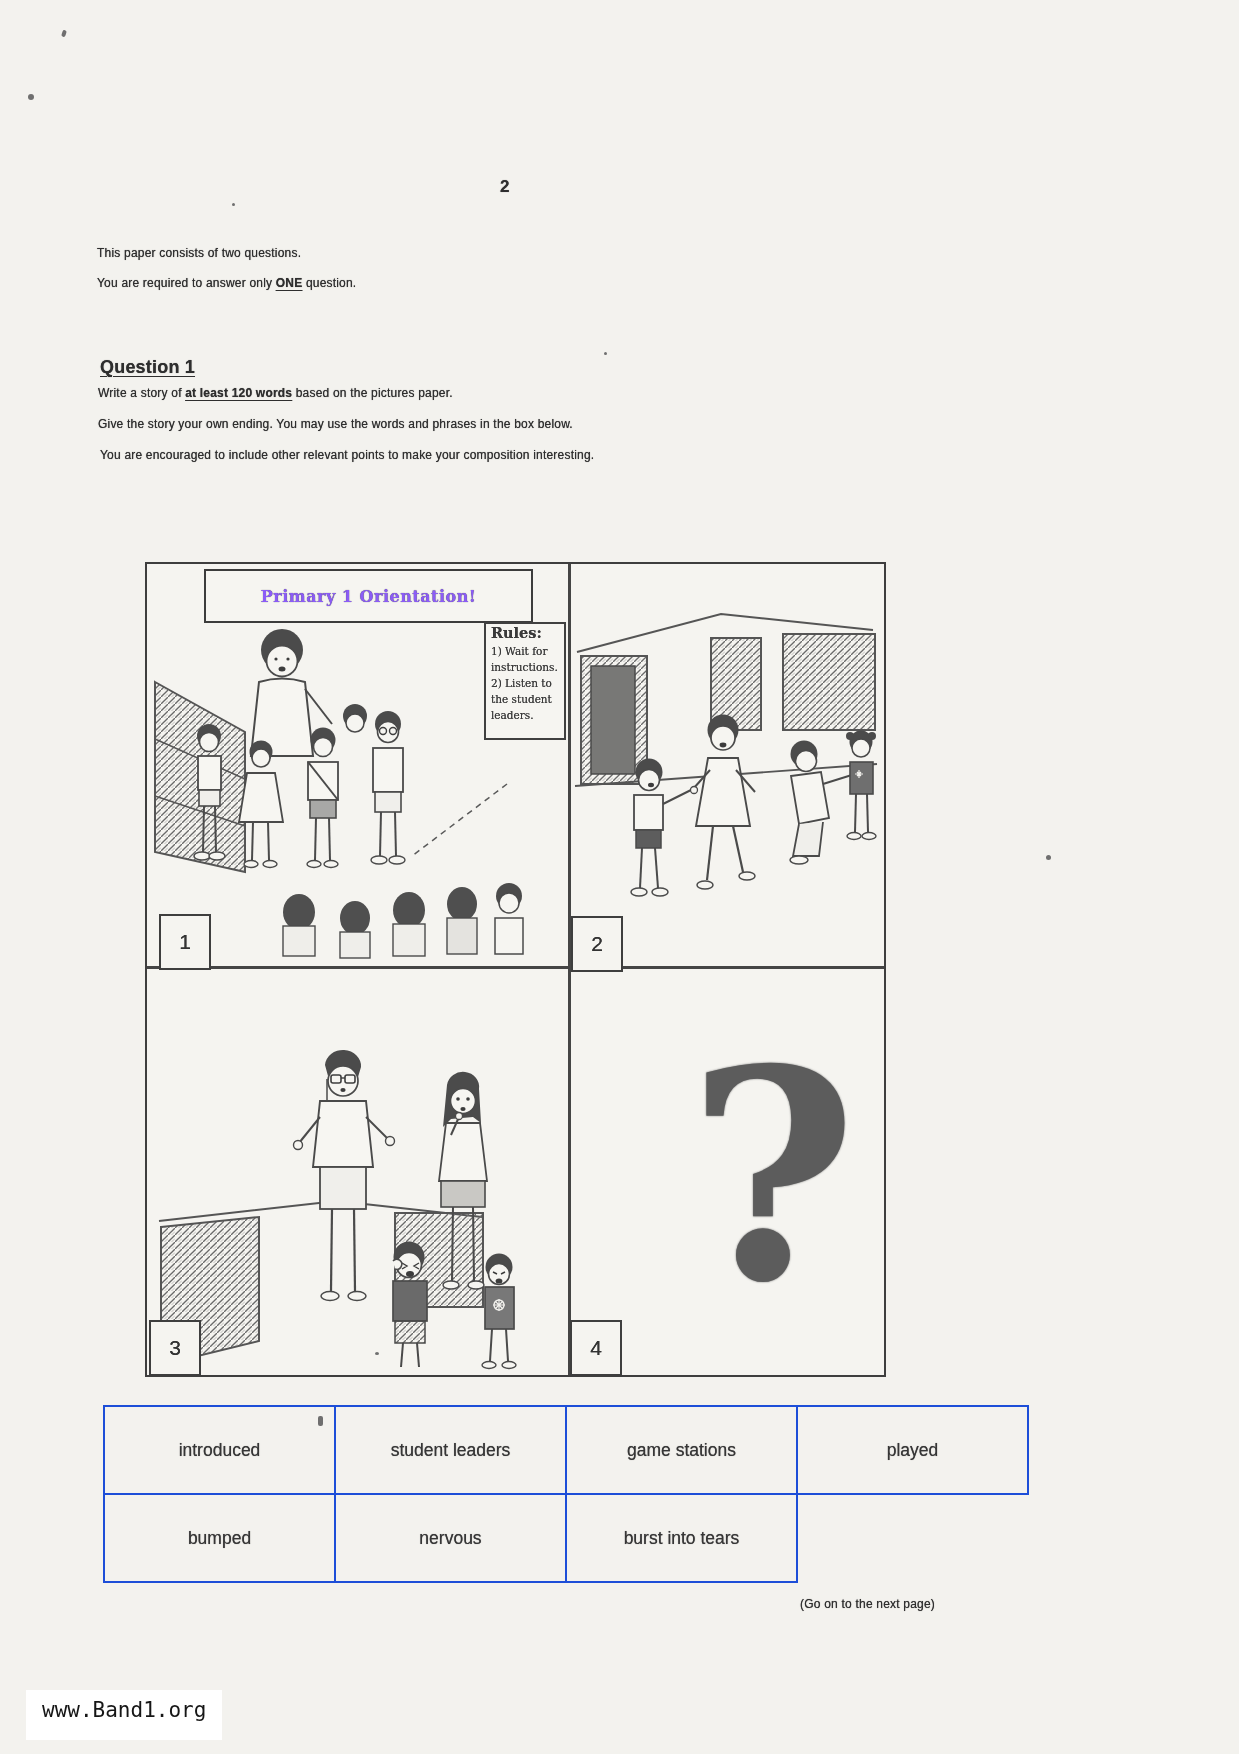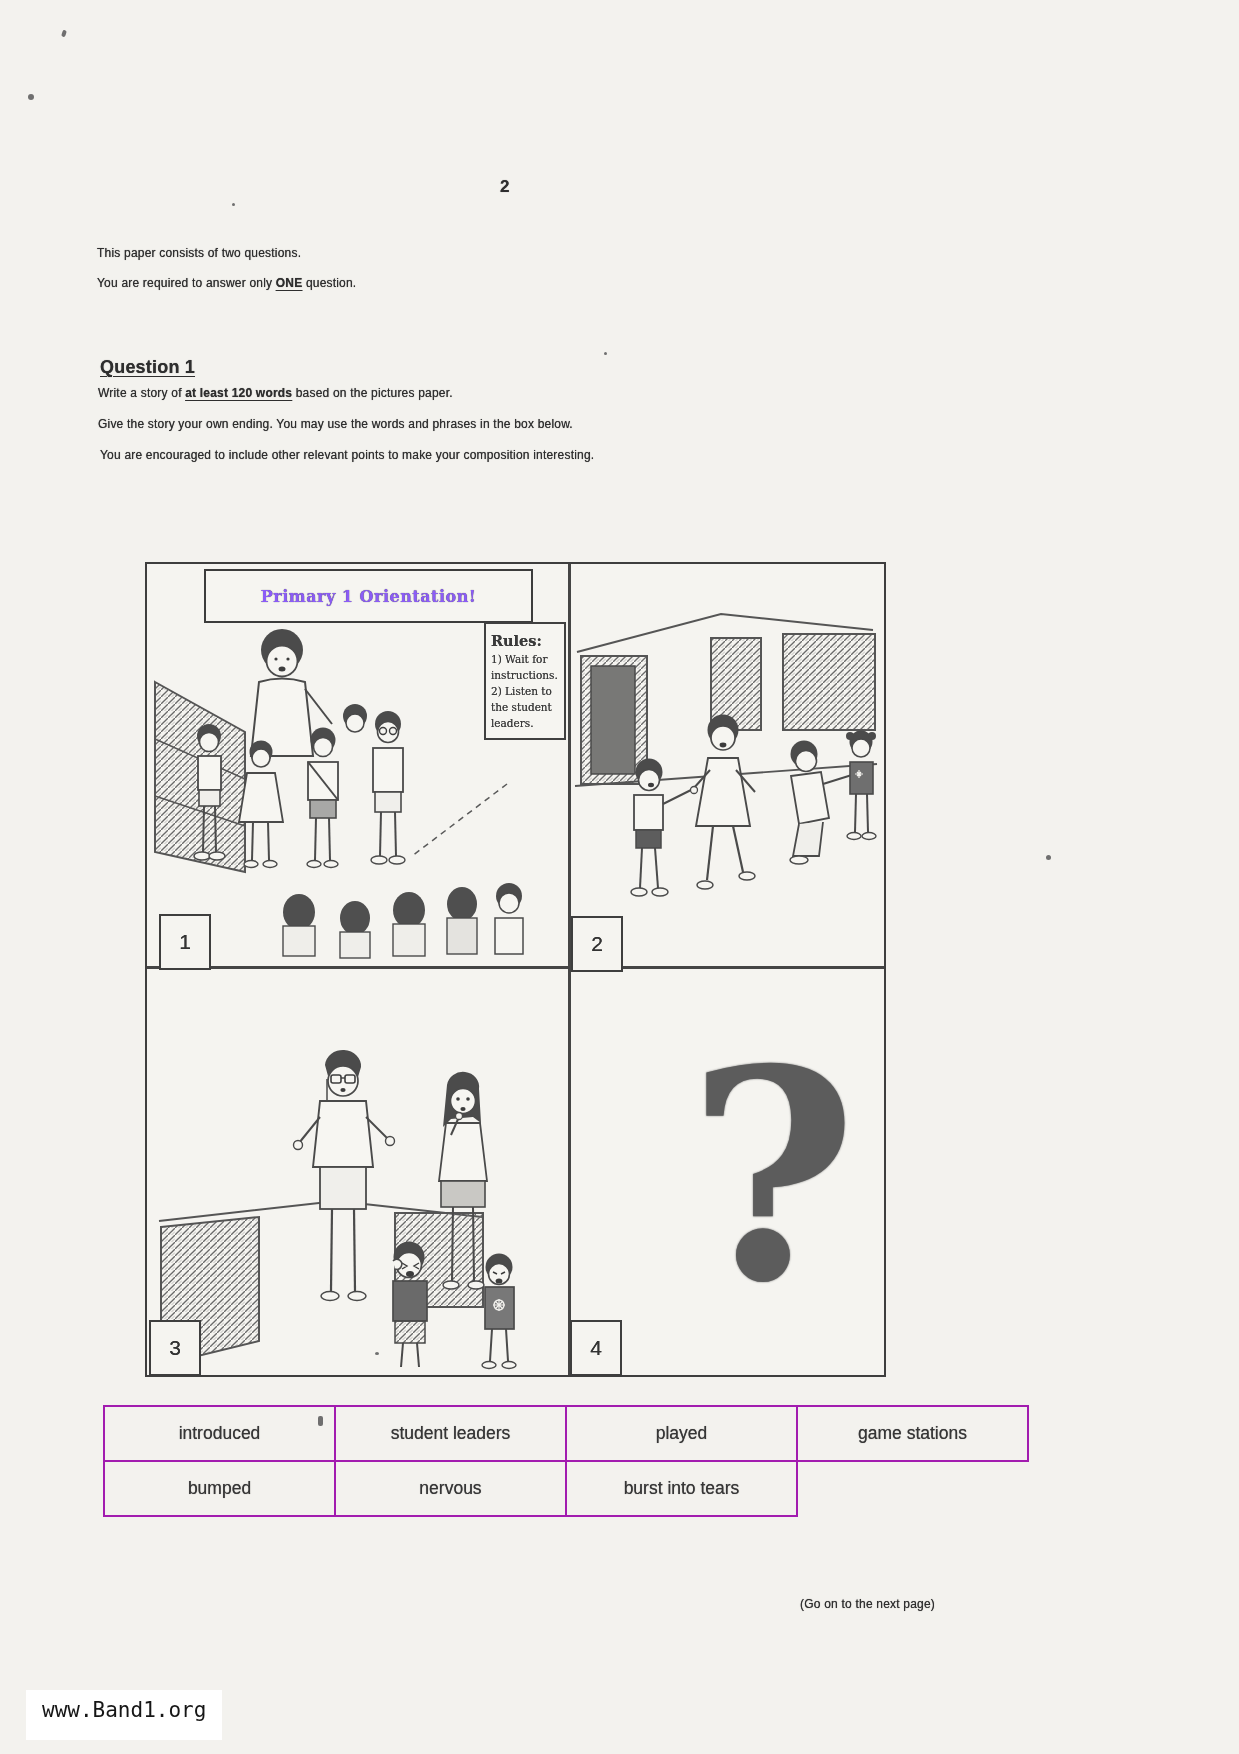--- a/index.html
+++ b/index.html
@@ -27,21 +27,21 @@
   #banner{
     position:absolute;left:57px;top:5px;width:325px;height:50px;
     border:2.5px solid #3c3c3c;background:#f6f5f1;
     display:flex;align-items:center;justify-content:center;
     font-family:"DejaVu Serif",serif;font-weight:bold;font-size:16px;
     color:#8b5cf6;letter-spacing:.5px;text-shadow:0 0 .8px #333;
   }
   #rules-box{
     position:absolute;left:337px;top:58px;width:82px;height:118px;
     border:2.5px solid #404040;background:#f6f5f1;
-    padding:8px 5px;box-sizing:border-box;color:#3a3a3a;
+    padding:0 5px;box-sizing:border-box;color:#3a3a3a;
     font-family:"DejaVu Serif",serif;
   }
   #rules-box .rules-title{font-size:14.5px;font-weight:bold;margin-bottom:2px;text-shadow:0 0 .6px #444;}
   #rules-box .rules-line{font-size:10.5px;line-height:16px;text-shadow:0 0 .5px #555;}
   .panel-num{
     position:absolute;width:48px;height:52px;
     border:2.5px solid #3e3e3e;background:#f5f4f0;
     display:flex;align-items:center;justify-content:center;
     font-size:21px;color:#333;text-shadow:0 0 .6px #333;
   }
@@ -54,21 +54,21 @@
     font-family:"DejaVu Serif",serif;font-weight:bold;font-size:290px;
     color:#5c5c5c;line-height:1;text-shadow:0 0 2px #6b6b6b;
   }
   .panel-art{position:absolute;}
 
   
   #word-box{left:103px;top:1405px;}
   .wrow{display:flex;}
   .wrow + .wrow{margin-top:-2px;}
   .wcell{
-    width:233px;height:57px;border:2px solid #a21caf;
+    width:233px;height:90px;border:2px solid #1d4ed8;
     display:flex;align-items:center;justify-content:center;
     font-size:17.5px;color:#363636;text-shadow:0 0 .7px rgba(50,50,50,.8);
     box-sizing:border-box;background:transparent;
   }
   .wcell + .wcell{margin-left:-2px;}
 
   
   #go-on{left:600px;top:1597px;width:335px;text-align:right;}
   #watermark{
     left:26px;top:1690px;background:#ffffff;padding:8px 16px 18px 16px;
@@ -319,22 +319,22 @@
     <div class="panel-num" style="left:12px;top:350px;">1</div>
     <div class="panel-num" style="left:424px;top:352px;">2</div>
     <div class="panel-num" style="left:2px;top:756px;">3</div>
     <div class="panel-num" style="left:423px;top:756px;">4</div>
   </div>
 
   <div id="word-box" class="abs">
     <div class="wrow">
       <div class="wcell">introduced</div>
       <div class="wcell">student leaders</div>
+      <div class="wcell">game stations</div>
       <div class="wcell">played</div>
-      <div class="wcell">game stations</div>
     </div>
     <div class="wrow">
       <div class="wcell">bumped</div>
       <div class="wcell">nervous</div>
       <div class="wcell">burst into tears</div>
     </div>
   </div>
 
   <div id="go-on" class="abs scan-text">(Go on to the next page)</div>
 

